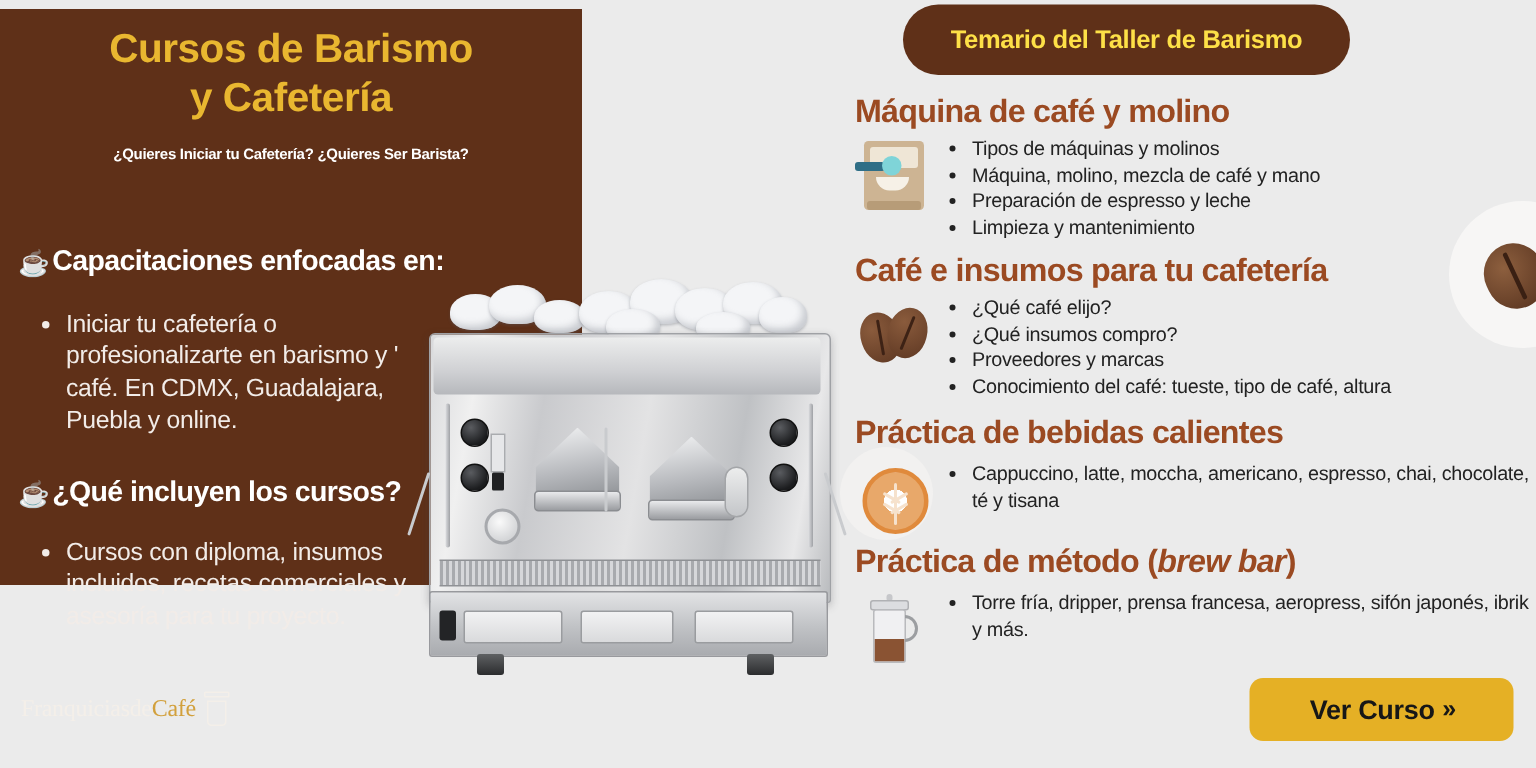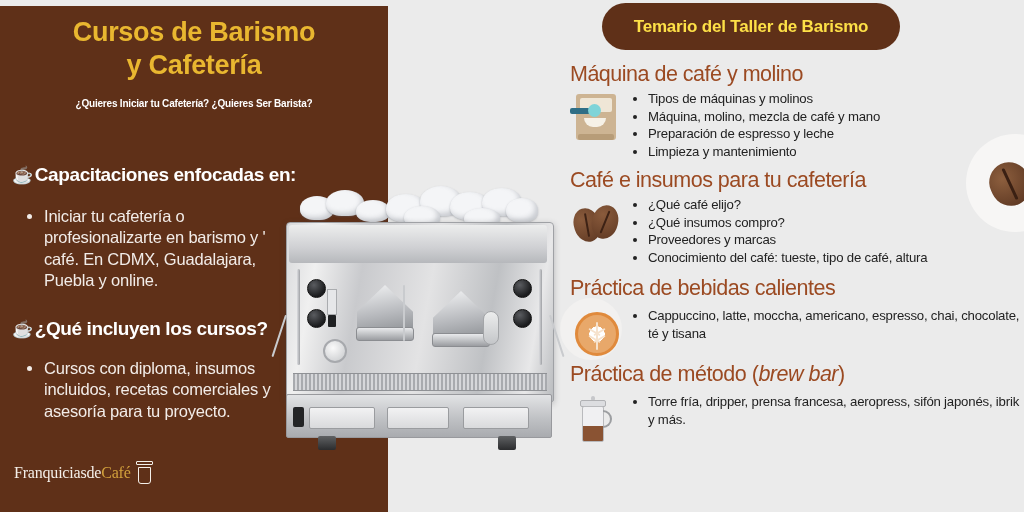--- a/index.html
+++ b/index.html
@@ -6,21 +6,21 @@
   body{
     width:1024px;height:512px;overflow:hidden;
     background:#ebebeb;
     font-family:"Liberation Sans", sans-serif;
     position:relative;
   }
   .canvas{position:absolute;inset:0;background:#ebebeb;}
 
   
   .left-panel{
-    position:absolute;left:0;top:6px;width:388px;height:506px;
+    position:absolute;left:0;top:6px;width:388px;height:384px;
     background:#5f3018;
     z-index:3;
   }
   .title{
     position:absolute;left:0;top:10px;width:388px;
     text-align:center;color:#e9b730;
     font-size:27px;font-weight:bold;line-height:1.22;
     letter-spacing:-0.3px;
   }
   .subtitle{
@@ -137,21 +137,21 @@
 
   
   .pill{
     position:absolute;left:602px;top:3px;width:298px;height:47px;
     background:#5f3018;border-radius:24px;
     display:flex;align-items:center;justify-content:center;
     color:#fde047;font-size:17px;font-weight:bold;letter-spacing:-0.2px;z-index:5;
   }
   .section{position:absolute;left:570px;width:454px;}
   .sec-head{
-    color:#9b4a22;font-size:21.5px;font-weight:normal;letter-spacing:-0.5px;
+    color:#9b4a22;font-size:21.5px;font-weight:bold;letter-spacing:-0.5px;
     margin:0;white-space:nowrap;
   }
   .sec-head .ital{font-style:italic;}
   .sec-body{display:flex;align-items:flex-start;gap:8px;margin-top:3px;}
   .sec-icon{width:54px;height:54px;flex:0 0 54px;position:relative;}
   .sec-list{
     margin:0;padding:0 0 0 16px;color:#222;
     font-size:13.2px;line-height:1.33;letter-spacing:-0.2px;
   }
   .sec-list li{margin:0;}
@@ -392,14 +392,18 @@
           <div class="glass"></div>
             <div class="handle"></div>
         </div>
       </div>
       <ul class="sec-list">
         <li>Torre fría, dripper, prensa francesa, aeropress, sifón japonés, ibrik y más.</li>
       </ul>
     </div>
   </div>
 
+  <button class="cta">
+    <span>Ver Curso</span>
+    <span class="chev">››</span>
+  </button>
 
 </div>
 
 </body></html>

